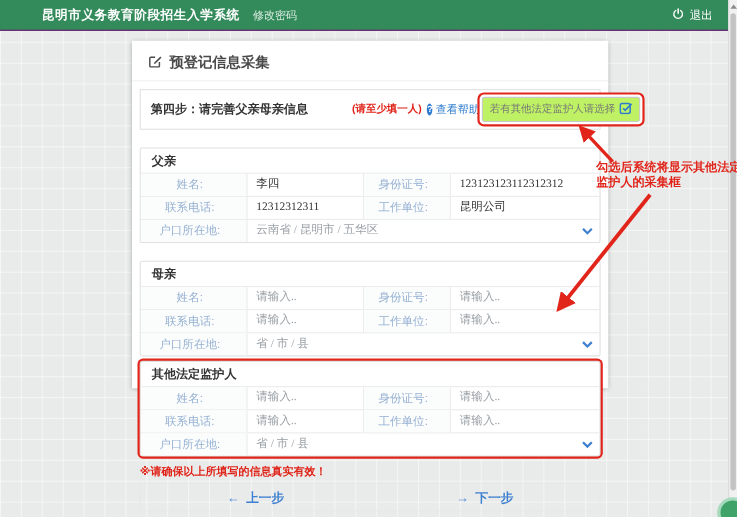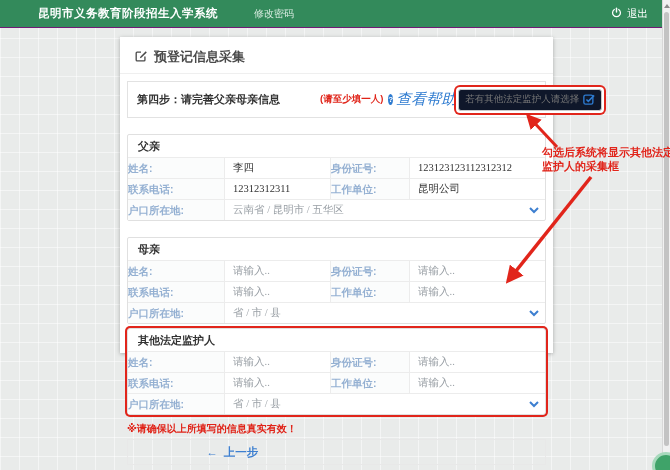--- a/index.html
+++ b/index.html
@@ -15,21 +15,21 @@
     background-size:19px 19px;
   }
 
   
   .topbar {
     position:absolute; left:0; top:0; width:662px; height:28px;
     background:#338a5b; border-bottom:1px solid #701a75;
     display:flex; align-items:center; color:#fff;
   }
   .topbar .brand { margin-left:38px; font-size:11.5px; font-weight:bold; letter-spacing:.5px; }
-  .topbar .pwd { margin-left:36px; font-size:10px; color:#d9ece1; cursor:pointer; }
+  .topbar .pwd { margin-left:12px; font-size:10px; color:#d9ece1; cursor:pointer; }
   .topbar .right { margin-left:auto; margin-right:14px; display:flex; align-items:center; gap:5px; cursor:pointer; }
   .topbar .right span.txt { font-size:10.5px; }
 
   
   .card {
     position:absolute; left:120px; top:37px; width:433px; height:316px;
     background:#fff; box-shadow:0 1px 4px rgba(0,0,0,.28);
   }
   .card-title {
     display:flex; align-items:center; gap:6px;
@@ -43,44 +43,44 @@
     height:37px; border:1px solid #e2e2e2; background:#fff;
     display:flex; align-items:center; padding:0 6px 0 9px; margin-bottom:5px;
   }
   .step-label { font-weight:bold; font-size:11px; color:#333; white-space:nowrap; }
   .step-note { font-weight:bold; font-size:9.5px; color:#e02318; white-space:nowrap;padding-left:40px; }
   .help-icon {
     display:inline-block; width:11px; height:11px; border-radius:50%;
     background:#2e7bd0; color:#fff; font-size:8px; font-weight:bold;
     text-align:center; line-height:11px; margin:0 3px 0 5px;
   }
-  .help-link { font-size:15px; color:#2e7bd0; cursor:pointer; white-space:nowrap;font-style:italic; }
+  .help-link { font-size:10px; color:#2e7bd0; cursor:pointer; white-space:nowrap; }
   .chk-wrap {
     margin-left:auto; padding:2px;
     box-shadow:0 0 0 2px #e1251b; border-radius:4px; background:#fff;
   }
   .chk-btn {
     display:flex; align-items:center; gap:4px;
-    border:1px solid #c9c9c9; border-radius:3px; background:#0f172a;
+    border:1px solid #c9c9c9; border-radius:3px; background:#bef264;
     padding:3px 6px; font-size:9.5px; color:#777; cursor:pointer; white-space:nowrap;
   }
 
   
   .section { border:1px solid #e0e0e0; border-radius:2px; margin-bottom:4px; background:#fff;margin-top:16px; }
   .section.highlight { box-shadow:0 0 0 2px #e1251b; border-radius:3px; margin:2px 0 7px; }
   .section-title { font-size:11px; font-weight:bold; color:#333; padding:4px 10px 3px; }
   .frow {
     display:grid; grid-template-columns:97px 106px 79px 1fr;
     border-top:1px solid #ececec; height:21px; line-height:20px; font-size:10.5px;
   }
   .frow.addr { grid-template-columns:97px 1fr 22px; }
   .cell { overflow:hidden; white-space:nowrap; }
   .lbl {
-    color:#94b0d2; text-align:left; padding-right:7px;
-    background:#fbfcfc; border-right:1px solid #ececec;font-weight:bold;
+    color:#94b0d2; text-align:center; padding-right:7px;
+    background:#fbfcfc; border-right:1px solid #ececec;
   }
   .val { color:#333; padding-left:8px; border-right:1px solid #ececec;font-family:Liberation Serif, serif; }
   .val.last { border-right:none; }
   .val.ph { color:#9aa0a6; }
   .chev { display:flex; align-items:center; justify-content:center; cursor:pointer; }
 
   
   .warning { text-align:left; font-size:10px; font-weight:bold; color:#e02318; margin:7px 0 2px; }
   .btn-row {
     border:1px solid #e8e8e8; height:26px; margin-top:3px;
@@ -240,20 +240,23 @@
         </div>
       </div>
     </div>
 
     <div class="warning">※请确保以上所填写的信息真实有效！</div>
 
     <div class="btn-row">
       <div class="nav-btn">
         <span class="arr">←</span><span>上一步</span>
       </div>
+      <div class="nav-btn">
+        <span class="arr">→</span><span>下一步</span>
+      </div>
     </div>
 
   </div>
 </div>
 
 <div class="tip-text">勾选后系统将显示其他法定监护人的采集框</div>
 
 <svg class="overlay">
   <defs>
     <marker id="ah" markerWidth="5" markerHeight="5" refX="4" refY="2.5" orient="auto" markerUnits="strokeWidth">

